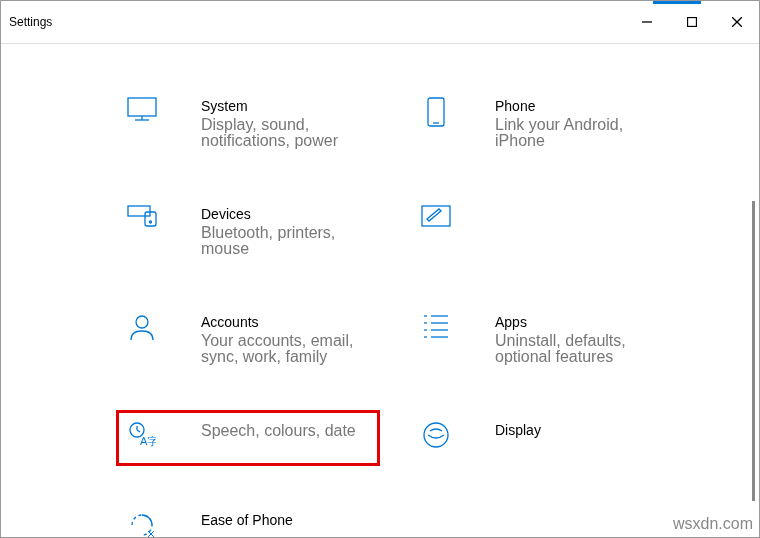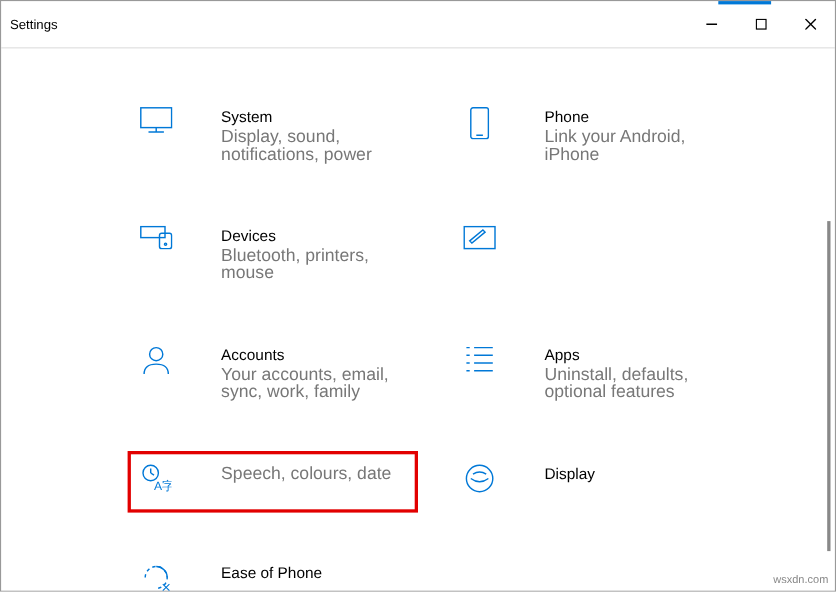--- a/index.html
+++ b/index.html
@@ -11,21 +11,21 @@
     .win-btn { width:45px; display:flex; align-items:center; justify-content:center; font-size:13px; color:#000; cursor:pointer; }
     .content { position:absolute; top:30px; bottom:0; left:0; right:0; }
     .grid { padding:60px 90px 0 120px; display:grid; grid-template-columns: 1fr 1fr; column-gap:40px; row-gap:44px; }
     .item { display:flex; align-items:flex-start; gap:18px; cursor:pointer; position:relative; padding:6px 4px; }
     .icon { width:34px; height:34px; flex-shrink:0; display:flex; align-items:flex-start; justify-content:center; color:#0078d7; }
     .txt { display:flex; flex-direction:column;margin-left:24px; }
     .lbl { font-size:14px; color:#000; line-height:18px; }
     .sub { font-size:16px; color:#777; line-height:16px; max-width:170px; margin-top:2px; }
     .highlight { outline:3px solid #e20000; outline-offset:2px; }
     .scrollbar { position:absolute; right:4px; top:170px; width:3px; height:300px; background:#888; }
-    .watermark { position:absolute; right:6px; bottom:4px; font-size:10px; color:#888; }
+    .watermark { position:absolute; right:6px; bottom:4px; font-size:16px; color:#888; }
     .top-accent { position:absolute; top:0; right:58px; width:48px; height:3px; background:#0078d7; }
     svg { stroke:#0078d7; stroke-width:1.3; fill:none; }
   </style>
 </head>
 <body>
 
 <div class="window">
   <div class="top-accent"></div>
   <div class="titlebar">
     <span class="title">Settings</span>

